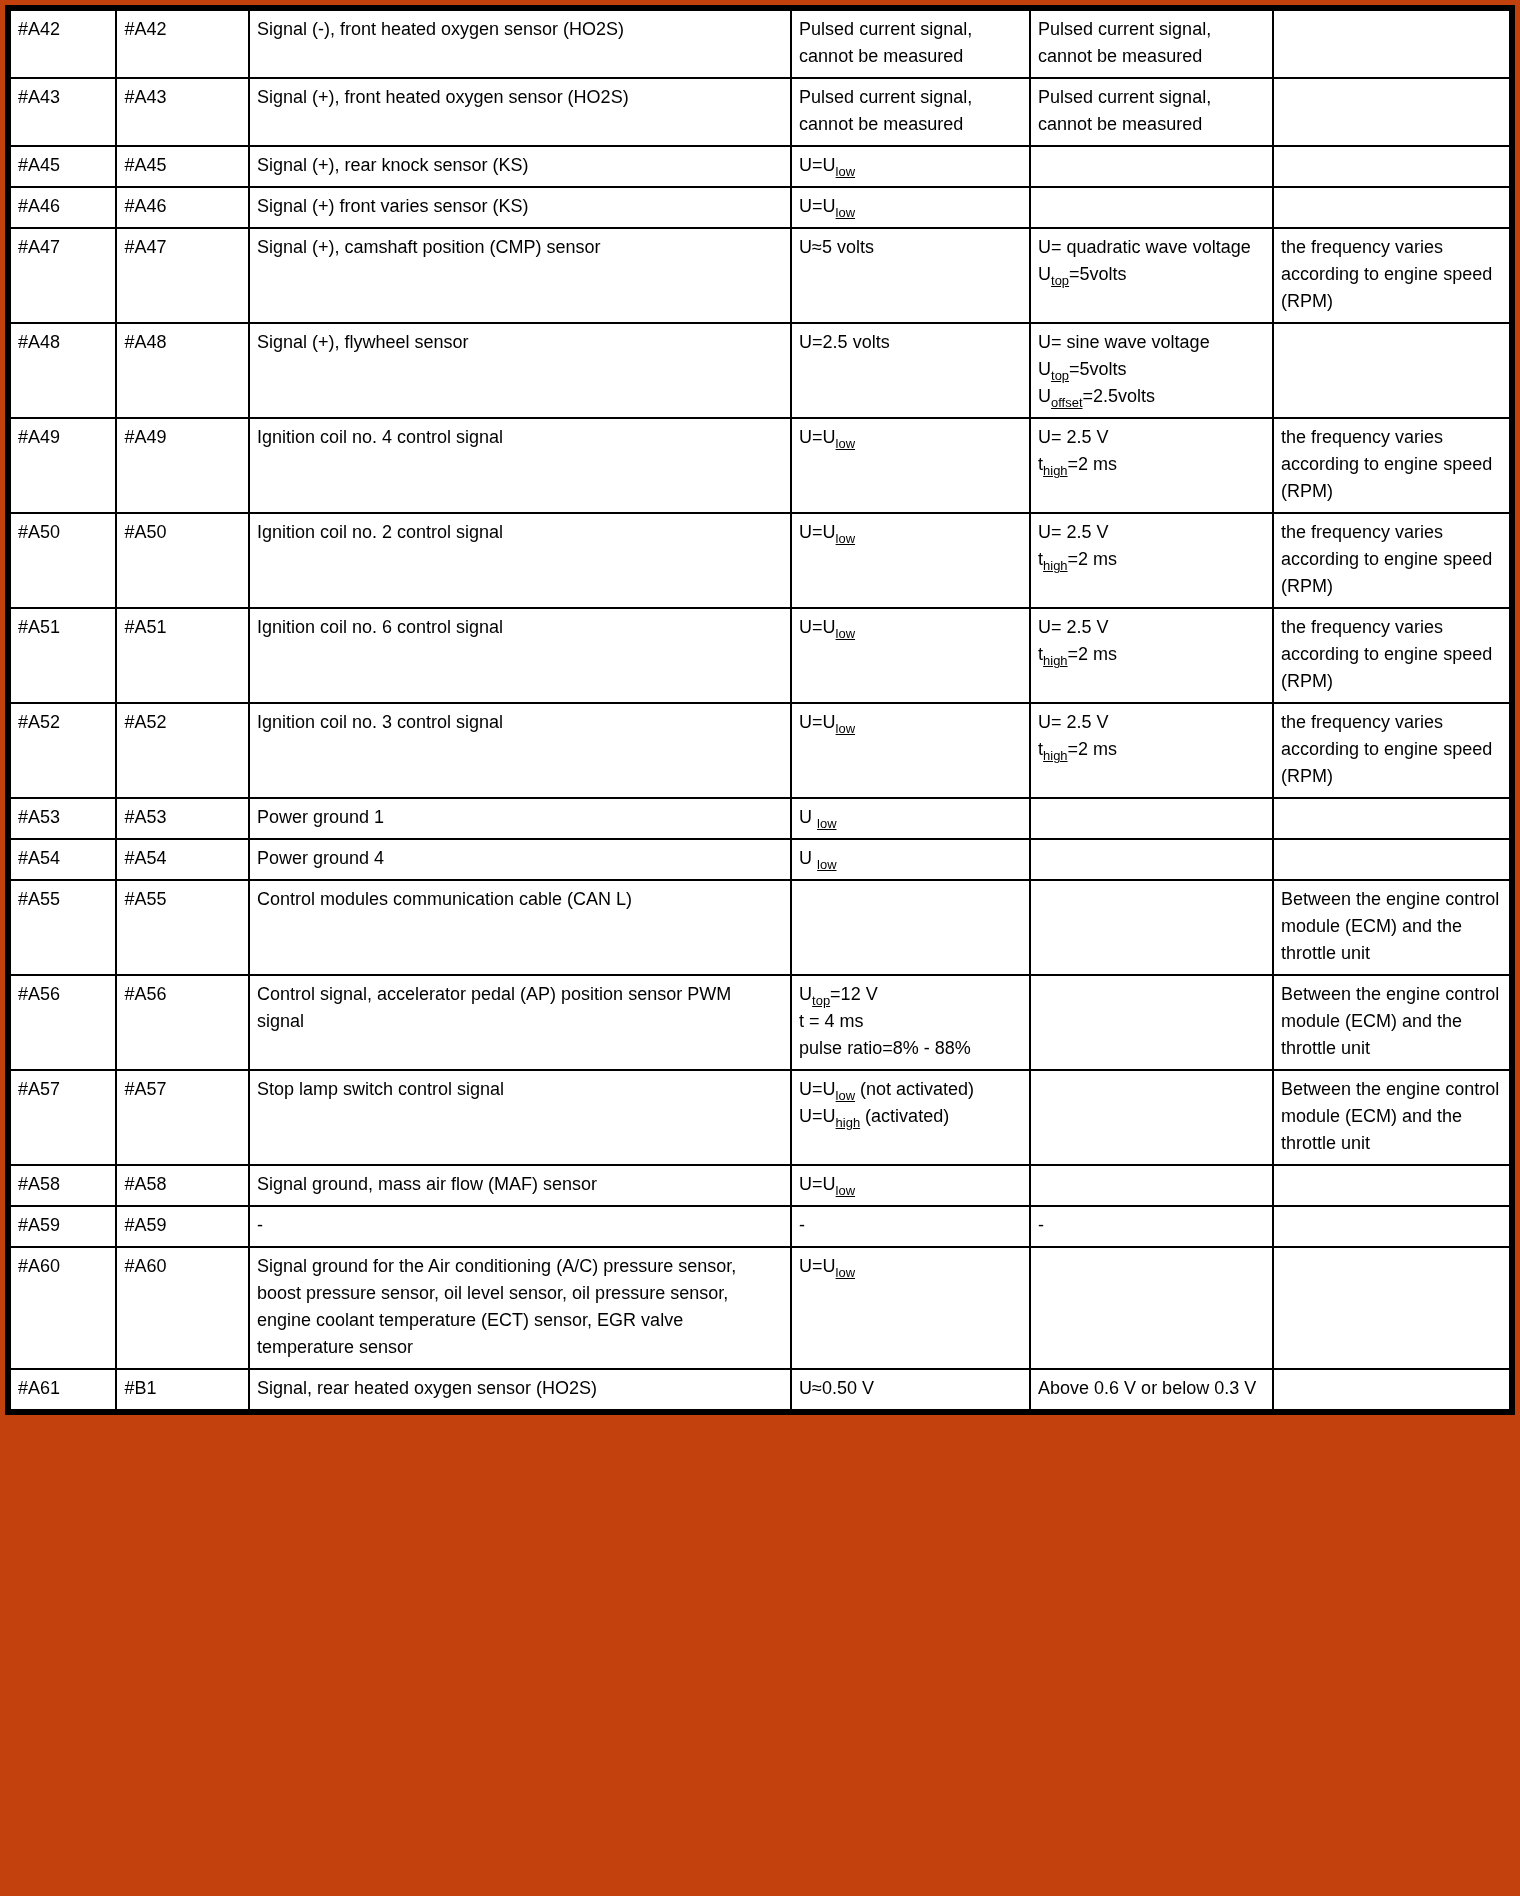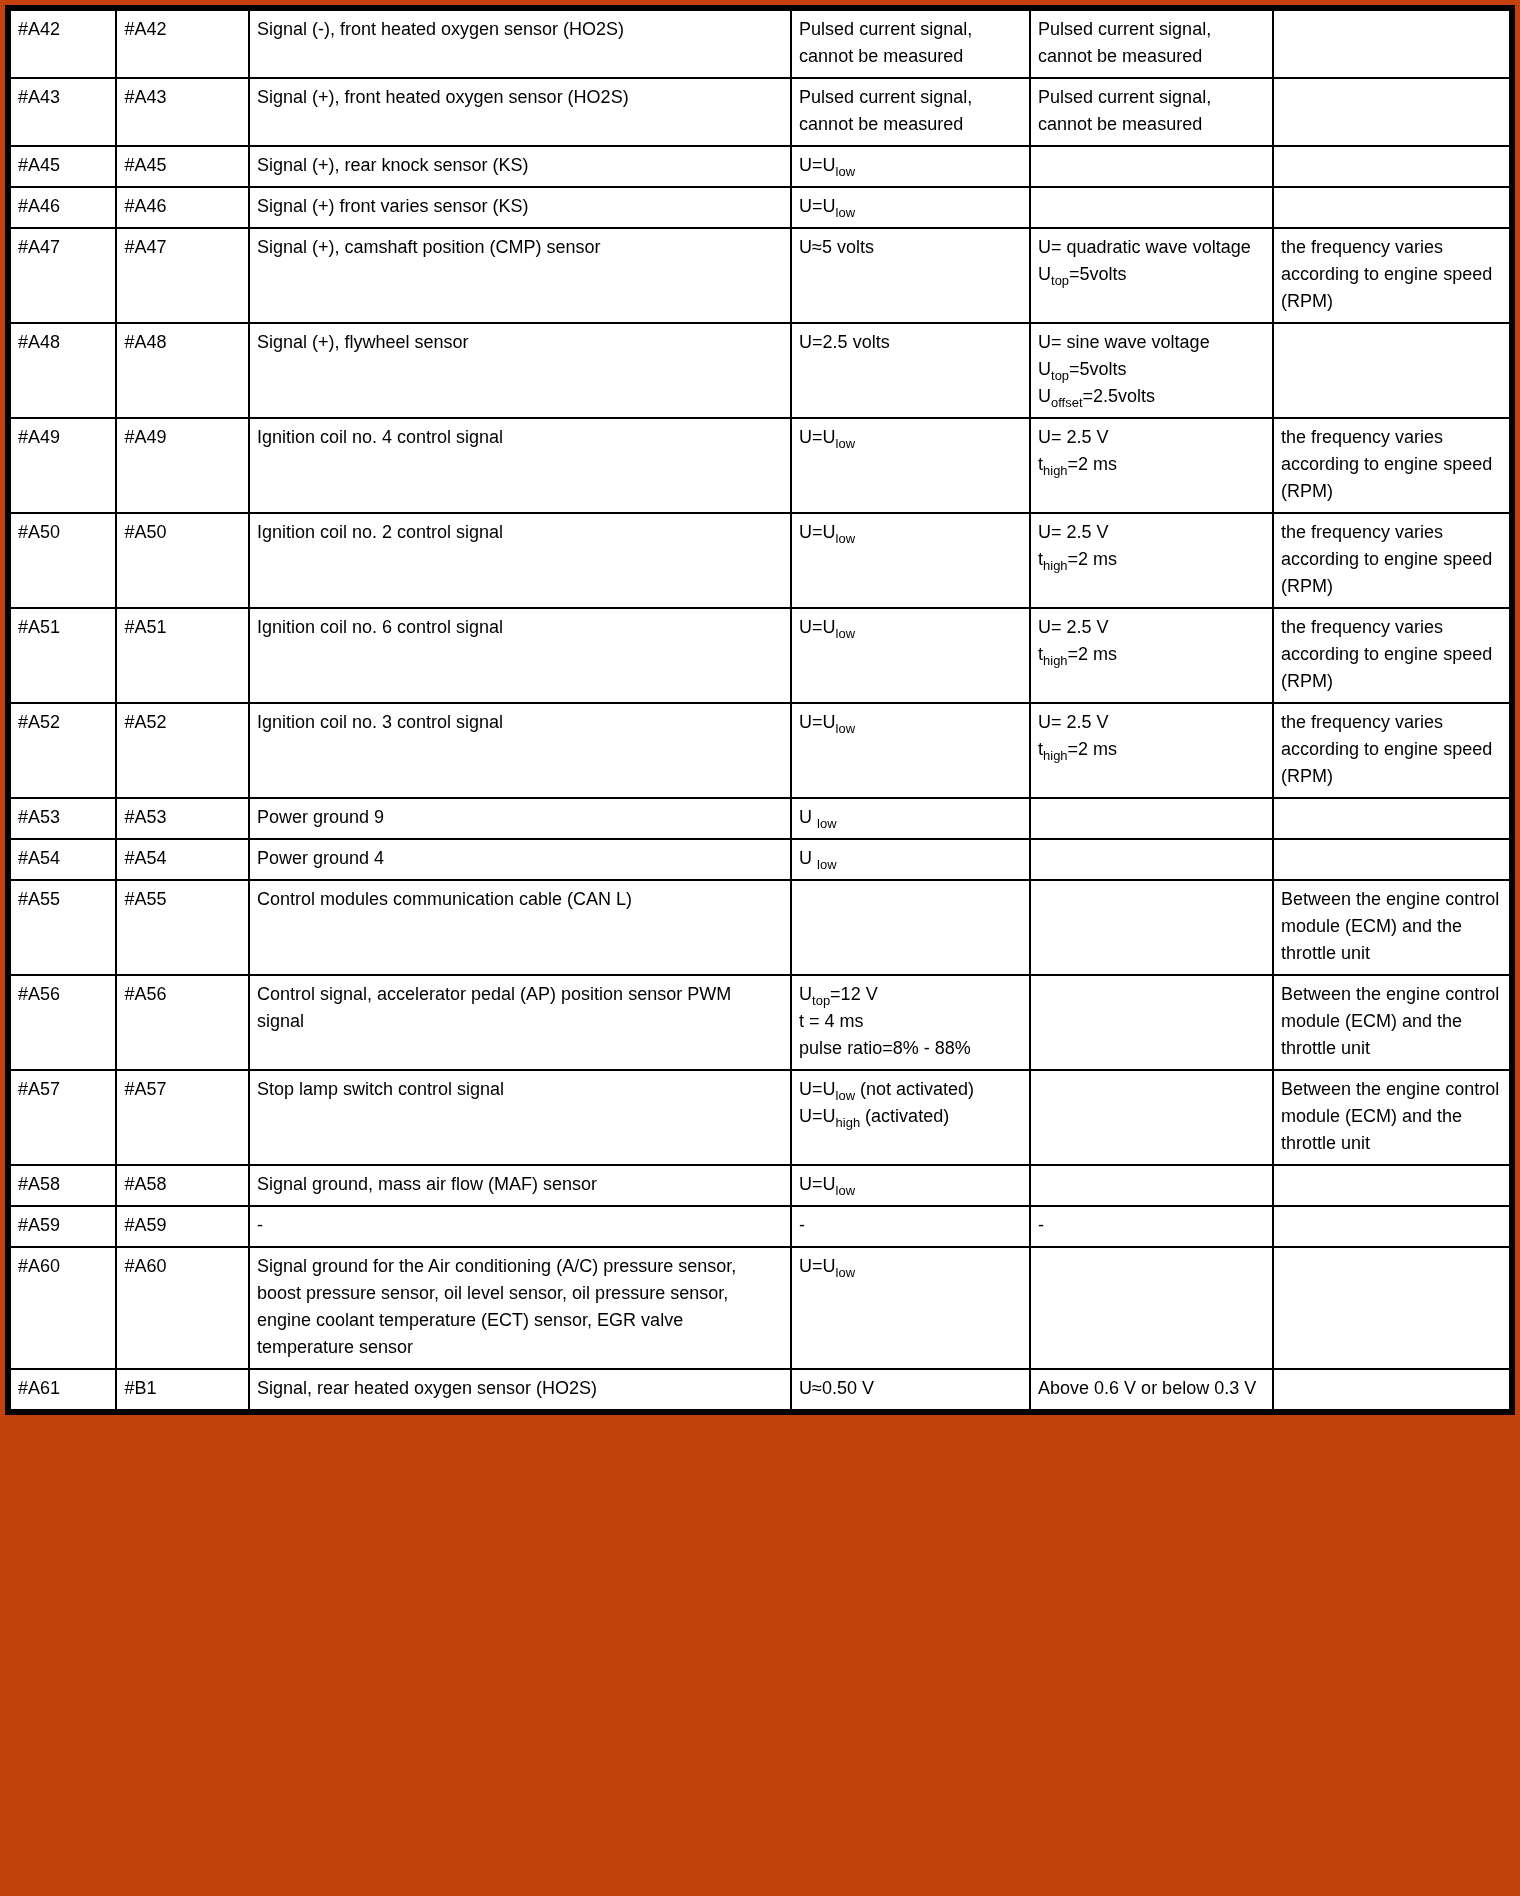--- a/index.html
+++ b/index.html
@@ -32,20 +32,21 @@
     padding: 5px 7px 7px 7px;
     font-size: 18px;
     line-height: 1.5;
     white-space: pre-wrap;
     overflow-wrap: break-word;
     color: #000000;
   }
   table.pin-table sub {
     font-size: 0.72em;
     line-height: 1;
+    text-decoration: underline;
   }
   col.c-pin        { width: 108px; }
   col.c-pin_alt    { width: 132px; }
   col.c-description{ width: 540px; }
   col.c-signal     { width: 238px; }
   col.c-reference  { width: 242px; }
   col.c-note       { width: 238px; }
 </style>
 </head>
 <body>
@@ -144,21 +145,21 @@
           <td class="c-pin_alt">#A52</td>
           <td class="c-description">Ignition coil no. 3 control signal</td>
           <td class="c-signal">U=U<sub>low</sub></td>
           <td class="c-reference">U= 2.5 V
 t<sub>high</sub>=2 ms</td>
           <td class="c-note">the frequency varies according to engine speed (RPM)</td>
         </tr>
         <tr>
           <td class="c-pin">#A53</td>
           <td class="c-pin_alt">#A53</td>
-          <td class="c-description">Power ground 9</td>
+          <td class="c-description">Power ground 1</td>
           <td class="c-signal">U <sub>low</sub></td>
           <td class="c-reference"></td>
           <td class="c-note"></td>
         </tr>
         <tr>
           <td class="c-pin">#A54</td>
           <td class="c-pin_alt">#A54</td>
           <td class="c-description">Power ground 4</td>
           <td class="c-signal">U <sub>low</sub></td>
           <td class="c-reference"></td>

